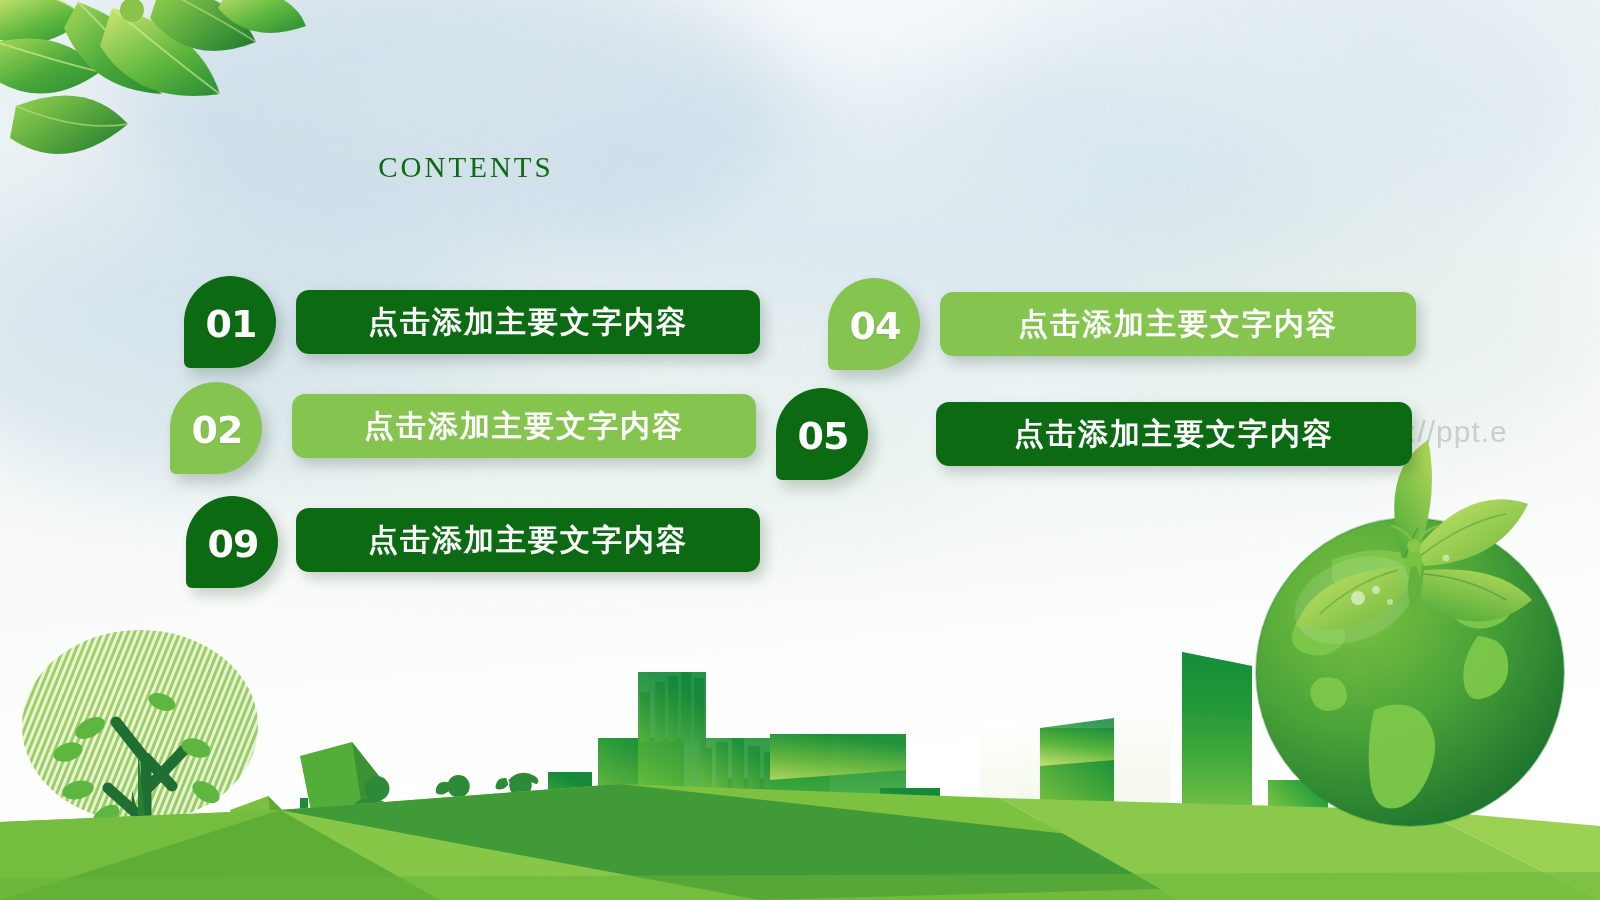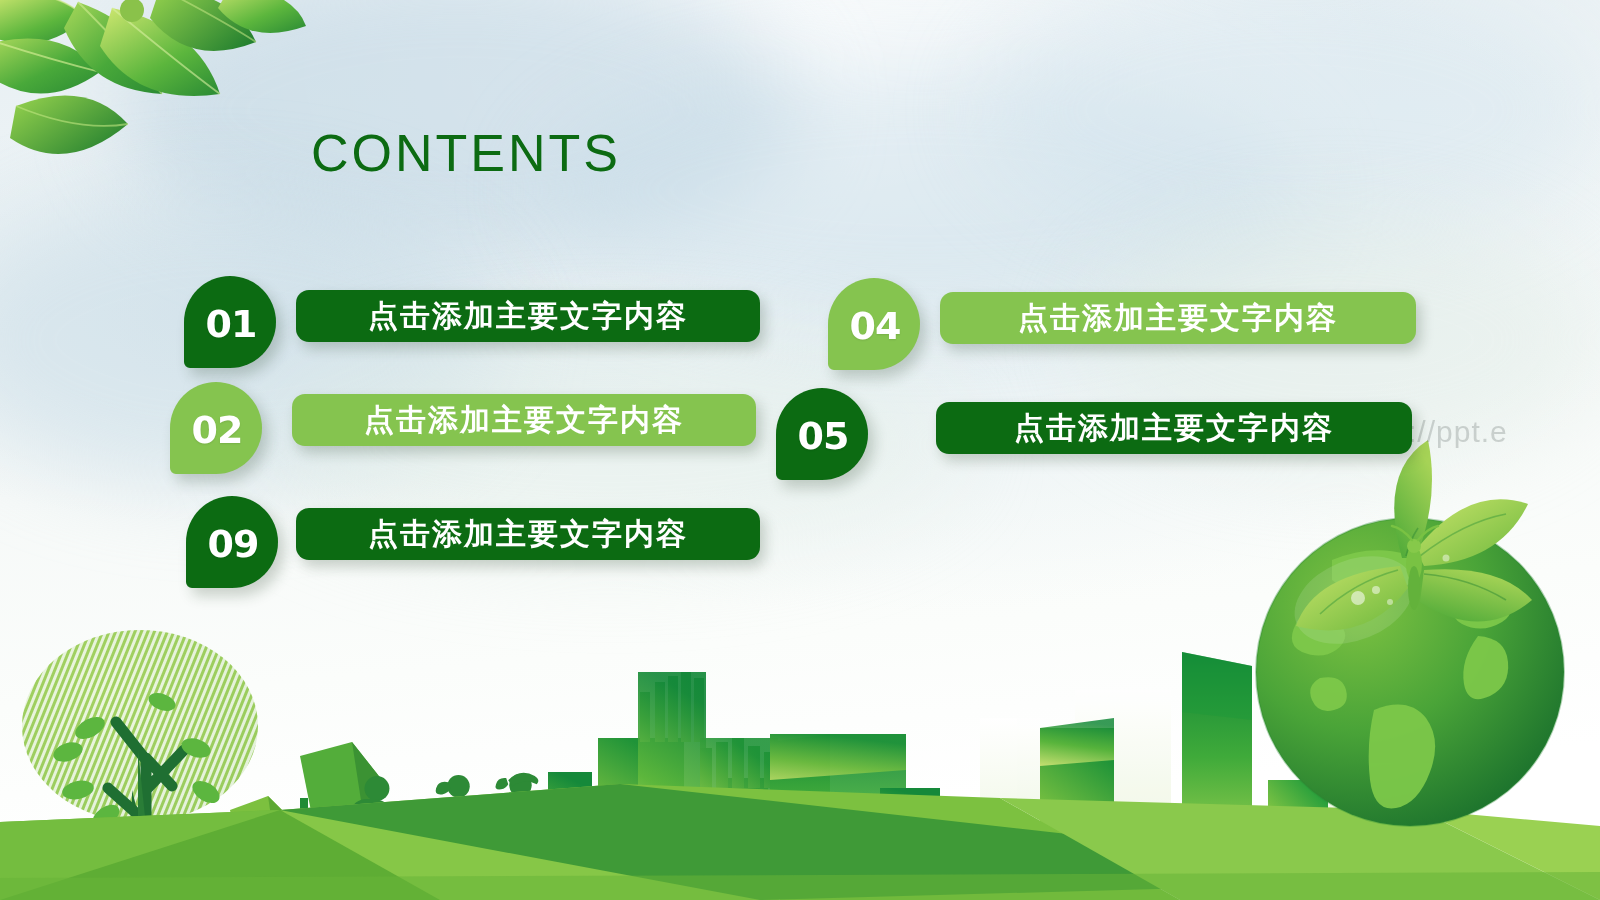--- a/index.html
+++ b/index.html
@@ -26,42 +26,42 @@
   .w5{left:260px;top:330px;width:700px;height:230px;background:rgba(226,238,230,.42);}
   .w6{left:1080px;top:210px;width:520px;height:260px;background:rgba(222,235,228,.40);}
 
   
   #header{position:absolute;left:256px;top:124px;width:420px;text-align:center;}
   #title-cn{
     font-size:74px;line-height:78px;font-weight:bold;color:#0c6b12;
     letter-spacing:18px;text-indent:18px;font-family:"DejaVu Sans",sans-serif;
   }
   #title-en{
-    font-size:52px;line-height:46px;color:#0c6b12;letter-spacing:3px;
-    margin-top:6px;font-family:Liberation Sans, sans-serif;
+    font-size:29px;line-height:46px;color:#0c6b12;letter-spacing:3px;
+    margin-top:20px;font-family:Liberation Serif, serif;
   }
 
   
   .item{position:absolute;}
   .badge{
     position:absolute;width:92px;height:92px;
     border-radius:50% 50% 50% 6px;
     transform:rotate(0deg);
     display:flex;align-items:center;justify-content:center;
     box-shadow:6px 8px 14px rgba(30,60,30,.22);
     z-index:3;
   }
   .badge span{
     font-family:"DejaVu Sans",sans-serif;
     font-size:38px;font-weight:bold;color:#ffffff;letter-spacing:-1px;
     line-height:1;margin-top:4px;margin-left:2px;
     text-shadow:0 1px 2px rgba(0,0,0,.10);
   }
   .bar{
-    position:absolute;height:52px;border-radius:13px;
+    position:absolute;height:64px;border-radius:13px;
     display:flex;align-items:center;justify-content:center;
     box-shadow:5px 7px 13px rgba(30,60,30,.22);
     z-index:2;
   }
   .bar span{
     font-family:"DejaVu Sans",sans-serif;
     font-size:30px;font-weight:bold;color:#ffffff;letter-spacing:2px;
   }
   .dark{background:#0c6b12;}
   .light{background:#85c44f;text-align:center;}

